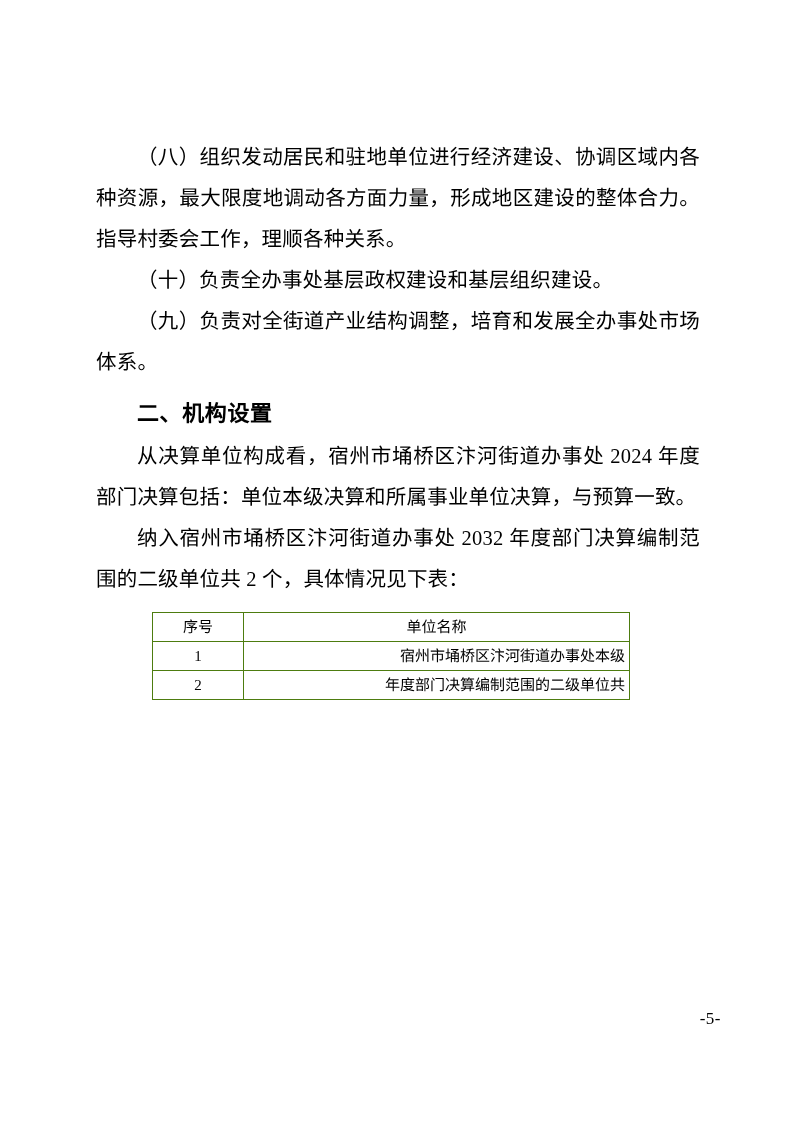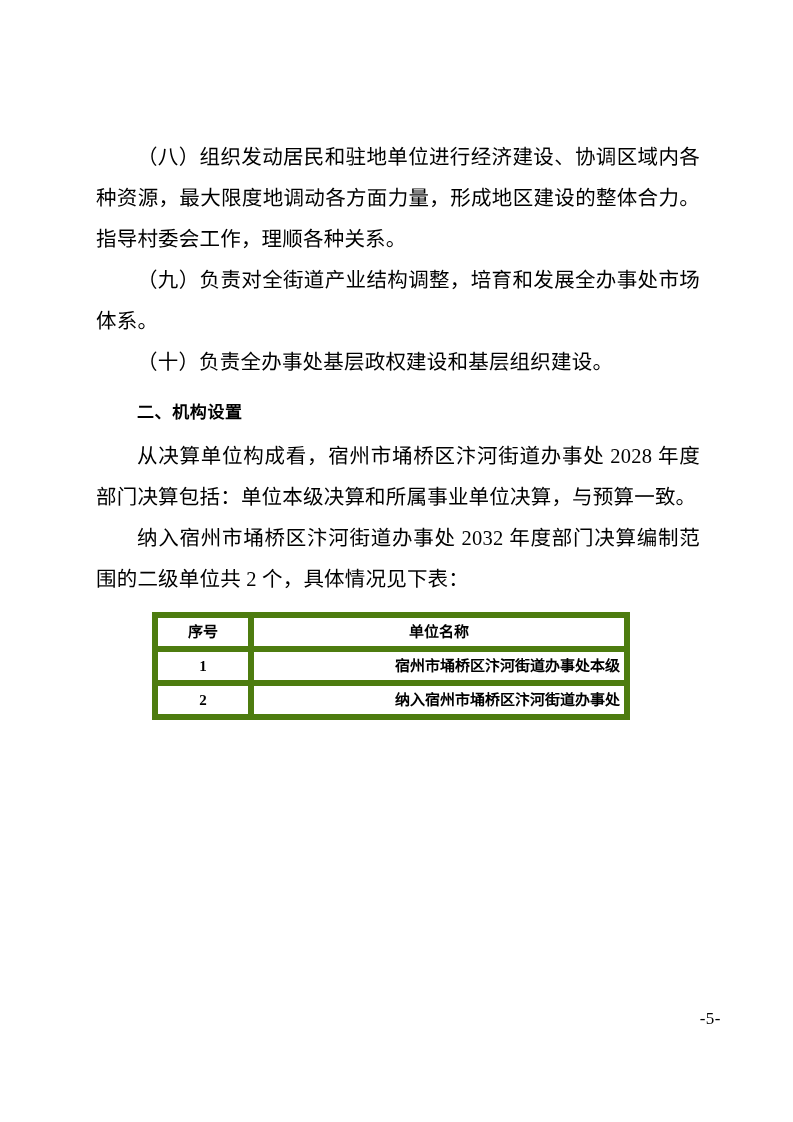--- a/index.html
+++ b/index.html
@@ -27,43 +27,43 @@
     margin: 0 0 0 0;
     font-size: 20.5px;
     line-height: 41px;
     text-align: justify;
     text-justify: inter-ideograph;
     text-indent: 41px;
     letter-spacing: 0.2px;
   }
   .heading {
     margin: 10px 0 2px 0;
-    font-size: 17px;
+    font-size: 22px;
     line-height: 41px;
     text-indent: 41px;
-    font-family: Liberation Mono, monospace;
+    font-family: Liberation Serif, serif;
     font-weight: bold;
     letter-spacing: 0.6px;
   }
   .table-wrap {
     margin-top: 12px;
     margin-left: 56px;
     width: 478px;
   }
   table.info {
     border-collapse: collapse;
     width: 100%;
     font-size: 15px;
     font-family: "Liberation Serif", "DejaVu Serif", serif;
   }
   table.info th, table.info td {
-    border: 6px solid #4d7c0f;
+    border: 1px solid #4d7c0f;
     padding: 3px 4px;
     line-height: 22px;
-    font-weight: bold;
+    font-weight: normal;
   }
   table.info th.col-no, table.info td.col-no {
     width: 82px;
     text-align: center;
   }
   table.info th.col-name {
   }
   table.info td.col-name {
     text-align: right;
     padding-left: 10px;
@@ -77,44 +77,44 @@
     letter-spacing: 0.5px;
   }
 </style>
 </head>
 <body>
 
 <div class="page">
   <div class="content">
 
     <p class="para">（八）组织发动居民和驻地单位进行经济建设、协调区域内各种资源，最大限度地调动各方面力量，形成地区建设的整体合力。指导村委会工作，理顺各种关系。</p>
+    <p class="para">（十）负责全办事处基层政权建设和基层组织建设。</p>
     <p class="para">（九）负责对全街道产业结构调整，培育和发展全办事处市场体系。</p>
-    <p class="para">（十）负责全办事处基层政权建设和基层组织建设。</p>
 
     <h2 class="heading">二、机构设置</h2>
 
-    <p class="para">从决算单位构成看，宿州市埇桥区汴河街道办事处 2028 年度部门决算包括：单位本级决算和所属事业单位决算，与预算一致。</p>
+    <p class="para">从决算单位构成看，宿州市埇桥区汴河街道办事处 2024 年度部门决算包括：单位本级决算和所属事业单位决算，与预算一致。</p>
     <p class="para">纳入宿州市埇桥区汴河街道办事处 2032 年度部门决算编制范围的二级单位共 2 个，具体情况见下表：</p>
 
     <div class="table-wrap">
       <table class="info">
         <thead>
           <tr>
             <th class="col-no">序号</th>
             <th class="col-name">单位名称</th>
           </tr>
         </thead>
         <tbody>
           <tr>
             <td class="col-no">1</td>
             <td class="col-name">宿州市埇桥区汴河街道办事处本级</td>
           </tr>
           <tr>
             <td class="col-no">2</td>
-            <td class="col-name">纳入宿州市埇桥区汴河街道办事处</td>
+            <td class="col-name">年度部门决算编制范围的二级单位共</td>
           </tr>
         </tbody>
       </table>
     </div>
 
   </div>
 
   <div class="page-number">-5-</div>
 </div>
 

